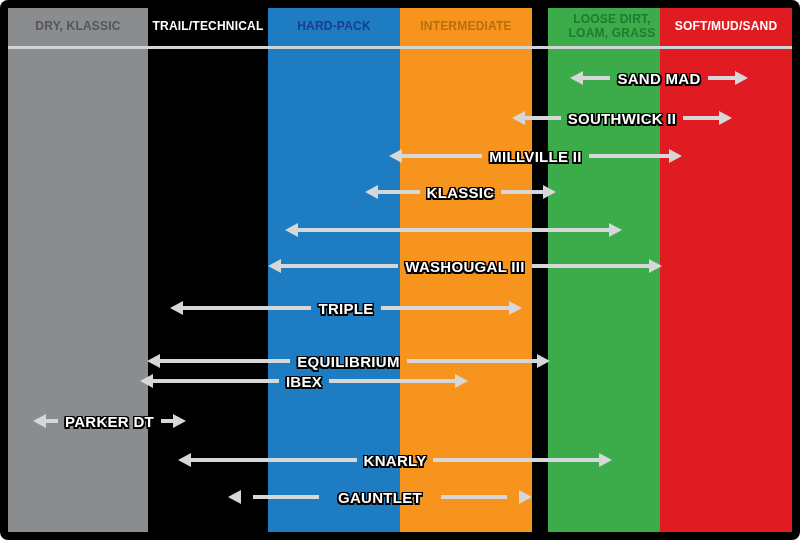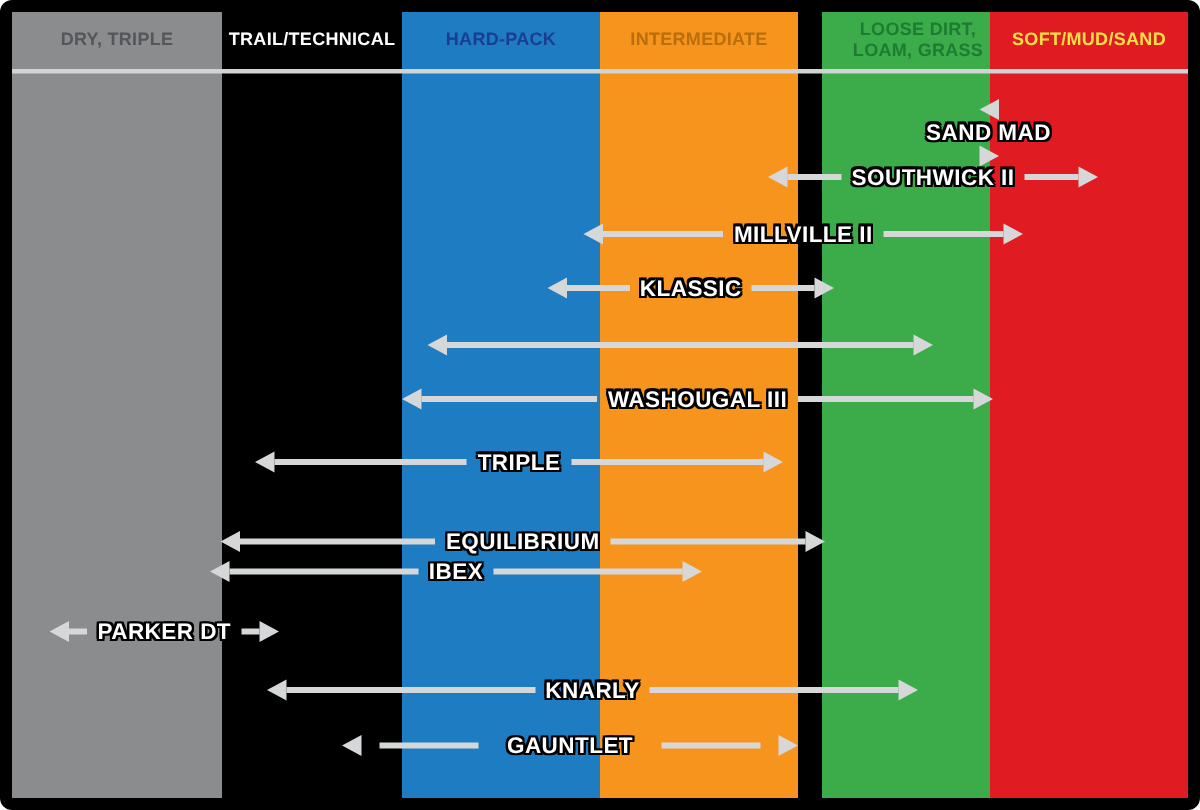--- a/index.html
+++ b/index.html
@@ -92,41 +92,41 @@
        0     -1.5px 0 #000, 0      1.5px 0 #000;
   }
 </style>
 </head>
 <body>
 
 <div class="stage">
   <div class="inner">
     <div id="columns">
         <div class="col" style="left: 0px; width: 140px; background: rgb(138, 140, 142);">
-          <div class="col-header" style="color: rgb(85, 86, 90);">DRY, TRIPLE</div>
+          <div class="col-header" style="color: rgb(85, 86, 90);">DRY, KLASSIC</div>
         </div>
         <div class="col" style="left: 140px; width: 120px; background: rgb(0, 0, 0);">
           <div class="col-header" style="color: rgb(255, 255, 255);">TRAIL/TECHNICAL</div>
         </div>
         <div class="col" style="left: 260px; width: 132px; background: rgb(30, 125, 194);">
           <div class="col-header" style="color: rgb(27, 61, 145);">HARD-PACK</div>
         </div>
         <div class="col" style="left: 392px; width: 132px; background: rgb(247, 148, 29);">
           <div class="col-header" style="color: rgb(185, 110, 14);">INTERMEDIATE</div>
         </div>
         <div class="col" style="left: 540px; width: 128px; background: rgb(60, 171, 74);">
           <div class="col-header" style="color: rgb(29, 124, 49);">LOOSE DIRT, LOAM, GRASS</div>
         </div>
         <div class="col" style="left: 652px; width: 132px; background: rgb(224, 27, 34);">
-          <div class="col-header" style="color: #fde047;">SOFT/MUD/SAND</div>
+          <div class="col-header" style="color: #ffffff;">SOFT/MUD/SAND</div>
         </div>
       </div>
     <div class="header-divider"></div>
     <div id="rows">
-        <div class="range-row" style="left: 562px; width: 178px; top: 58px; flex-direction: column;">
+        <div class="range-row" style="left: 562px; width: 178px; top: 58px;">
           <span class="arrow-head left"></span>
           <span class="arrow-line"></span>
           <span class="tire-label">SAND MAD</span>
           <span class="arrow-line"></span>
           <span class="arrow-head right"></span>
         </div>
         <div class="range-row" style="left: 504px; width: 220px; top: 98px;">
           <span class="arrow-head left"></span>
           <span class="arrow-line"></span>
           <span class="tire-label">SOUTHWICK II</span>

